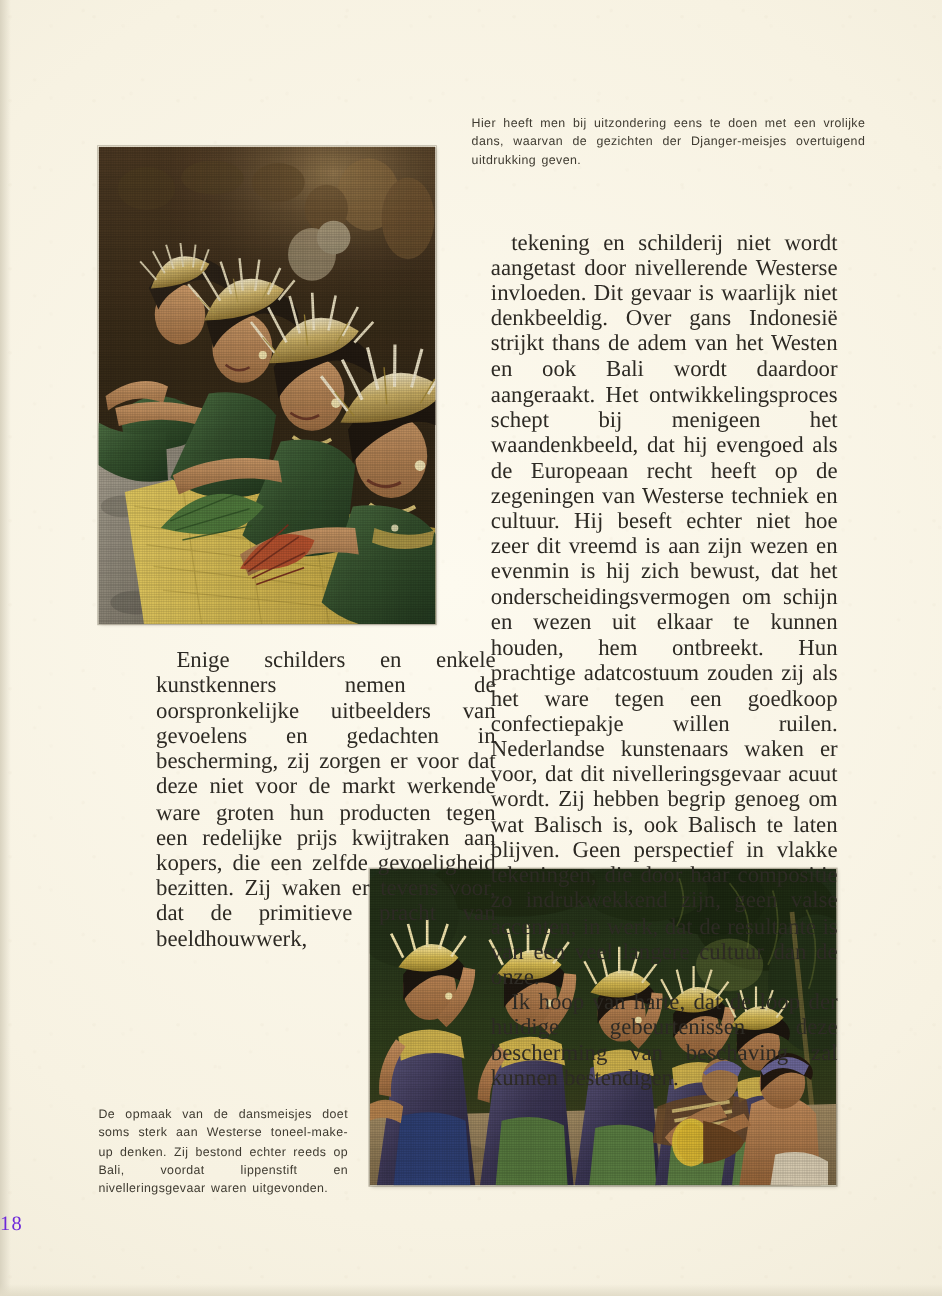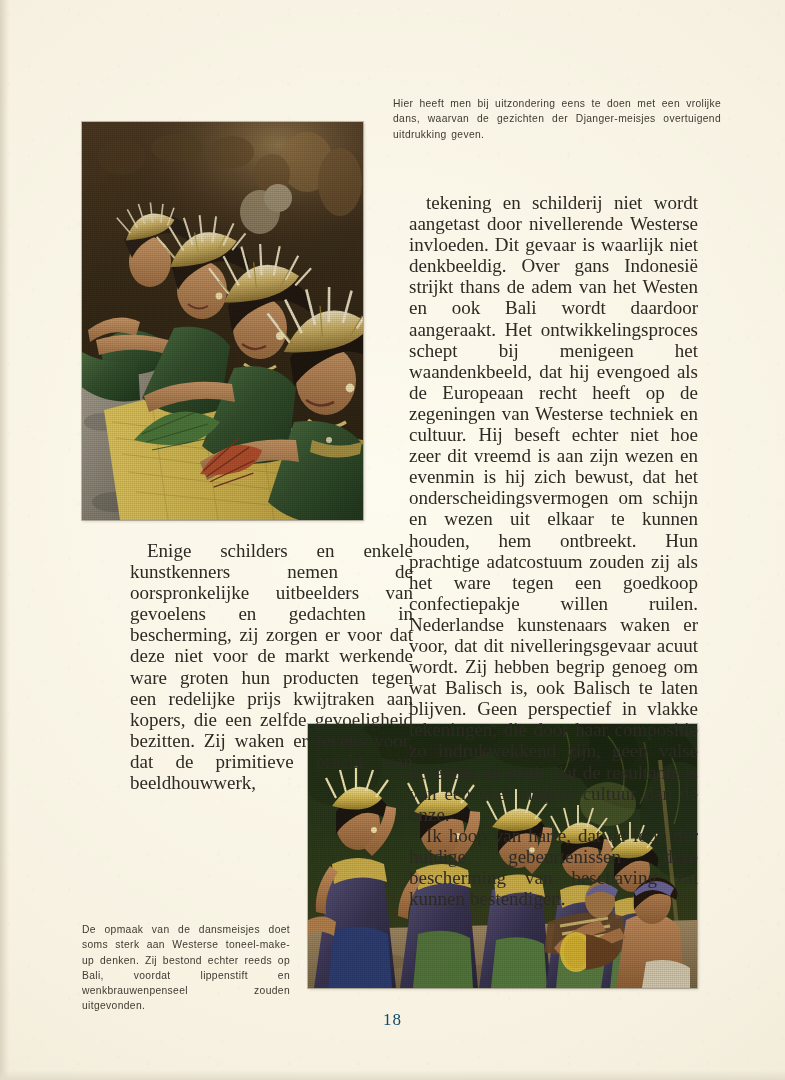--- a/index.html
+++ b/index.html
@@ -73,24 +73,24 @@
   .bodytext p + p { margin-top: 0; }
 
   #caption-top   { left: 370px; top: 96px;  width: 328px; margin-left: 23px; }
   #col-left      { left: 82px;  top: 540px;  width: 283px; margin-left: 48px; }
   #col-right     { left: 409px; top: 192px;  width: 289px; }
   #caption-bottom{ left: 82px;  top: 922px;  width: 208px; }
 
   #page-number {
     position: absolute;
     left: 0; top: 1010px; width: 785px;
-    text-align: center;
+    text-align: left;
     font-family: "Liberation Serif", serif;
     font-size: 17px;
-    color: #0c4a6e;
+    color: #6d28d9;
     letter-spacing: 1px;
   }
 
   
   .photo {
     position: absolute;
     overflow: hidden;
     box-shadow: 0 0 0 1px rgba(90,80,60,.35), 1px 1px 3px rgba(60,50,35,.25);
   }
   #photo-top    { left: 82px;  top: 122px; width: 281px; height: 398px; }
@@ -531,17 +531,17 @@
 
   <div class="bodytext" id="col-left">
     <p>Enige schilders en enkele kunstkenners nemen de oorspronkelijke uitbeelders van gevoelens en gedachten in bescherming, zij zorgen er voor dat deze niet voor de markt werkende ware groten hun producten tegen een redelijke prijs kwijtraken aan kopers, die een zelfde gevoeligheid bezitten. Zij waken er tevens voor, dat de primitieve pracht van beeldhouwwerk,</p>
   </div>
 
   <div class="bodytext" id="col-right">
     <p>tekening en schilderij niet wordt aangetast door nivellerende Westerse invloeden. Dit gevaar is waarlijk niet denkbeeldig. Over gans Indonesië strijkt thans de adem van het Westen en ook Bali wordt daardoor aangeraakt. Het ontwikkelingsproces schept bij menigeen het waandenkbeeld, dat hij evengoed als de Europeaan recht heeft op de zegeningen van Westerse techniek en cultuur. Hij beseft echter niet hoe zeer dit vreemd is aan zijn wezen en evenmin is hij zich bewust, dat het onderscheidingsvermogen om schijn en wezen uit elkaar te kunnen houden, hem ontbreekt. Hun prachtige adatcostuum zouden zij als het ware tegen een goedkoop confectiepakje willen ruilen. Nederlandse kunstenaars waken er voor, dat dit nivelleringsgevaar acuut wordt. Zij hebben begrip genoeg om wat Balisch is, ook Balisch te laten blijven. Geen perspectief in vlakke tekeningen, die door haar compositie zo indrukwekkend zijn, geen valse accenten, in werk, dat de resultante is van een veel langere cultuur dan de onze.</p>
     <p>Ik hoop van harte, dat de loop der huidige gebeurtenissen deze bescherming van beschaving zal kunnen bestendigen.</p>
   </div>
 
-  <div class="caption" id="caption-bottom">De opmaak van de dansmeisjes doet soms sterk aan Westerse toneel-make-up denken. Zij bestond echter reeds op Bali, voordat lippenstift en wenkbrauwenpenseel zouden uitgevonden.</div>
+  <div class="caption" id="caption-bottom">De opmaak van de dansmeisjes doet soms sterk aan Westerse toneel-make-up denken. Zij bestond echter reeds op Bali, voordat lippenstift en nivelleringsgevaar waren uitgevonden.</div>
 
   <div id="page-number">18</div>
 
 </div>
 
 </body></html>

